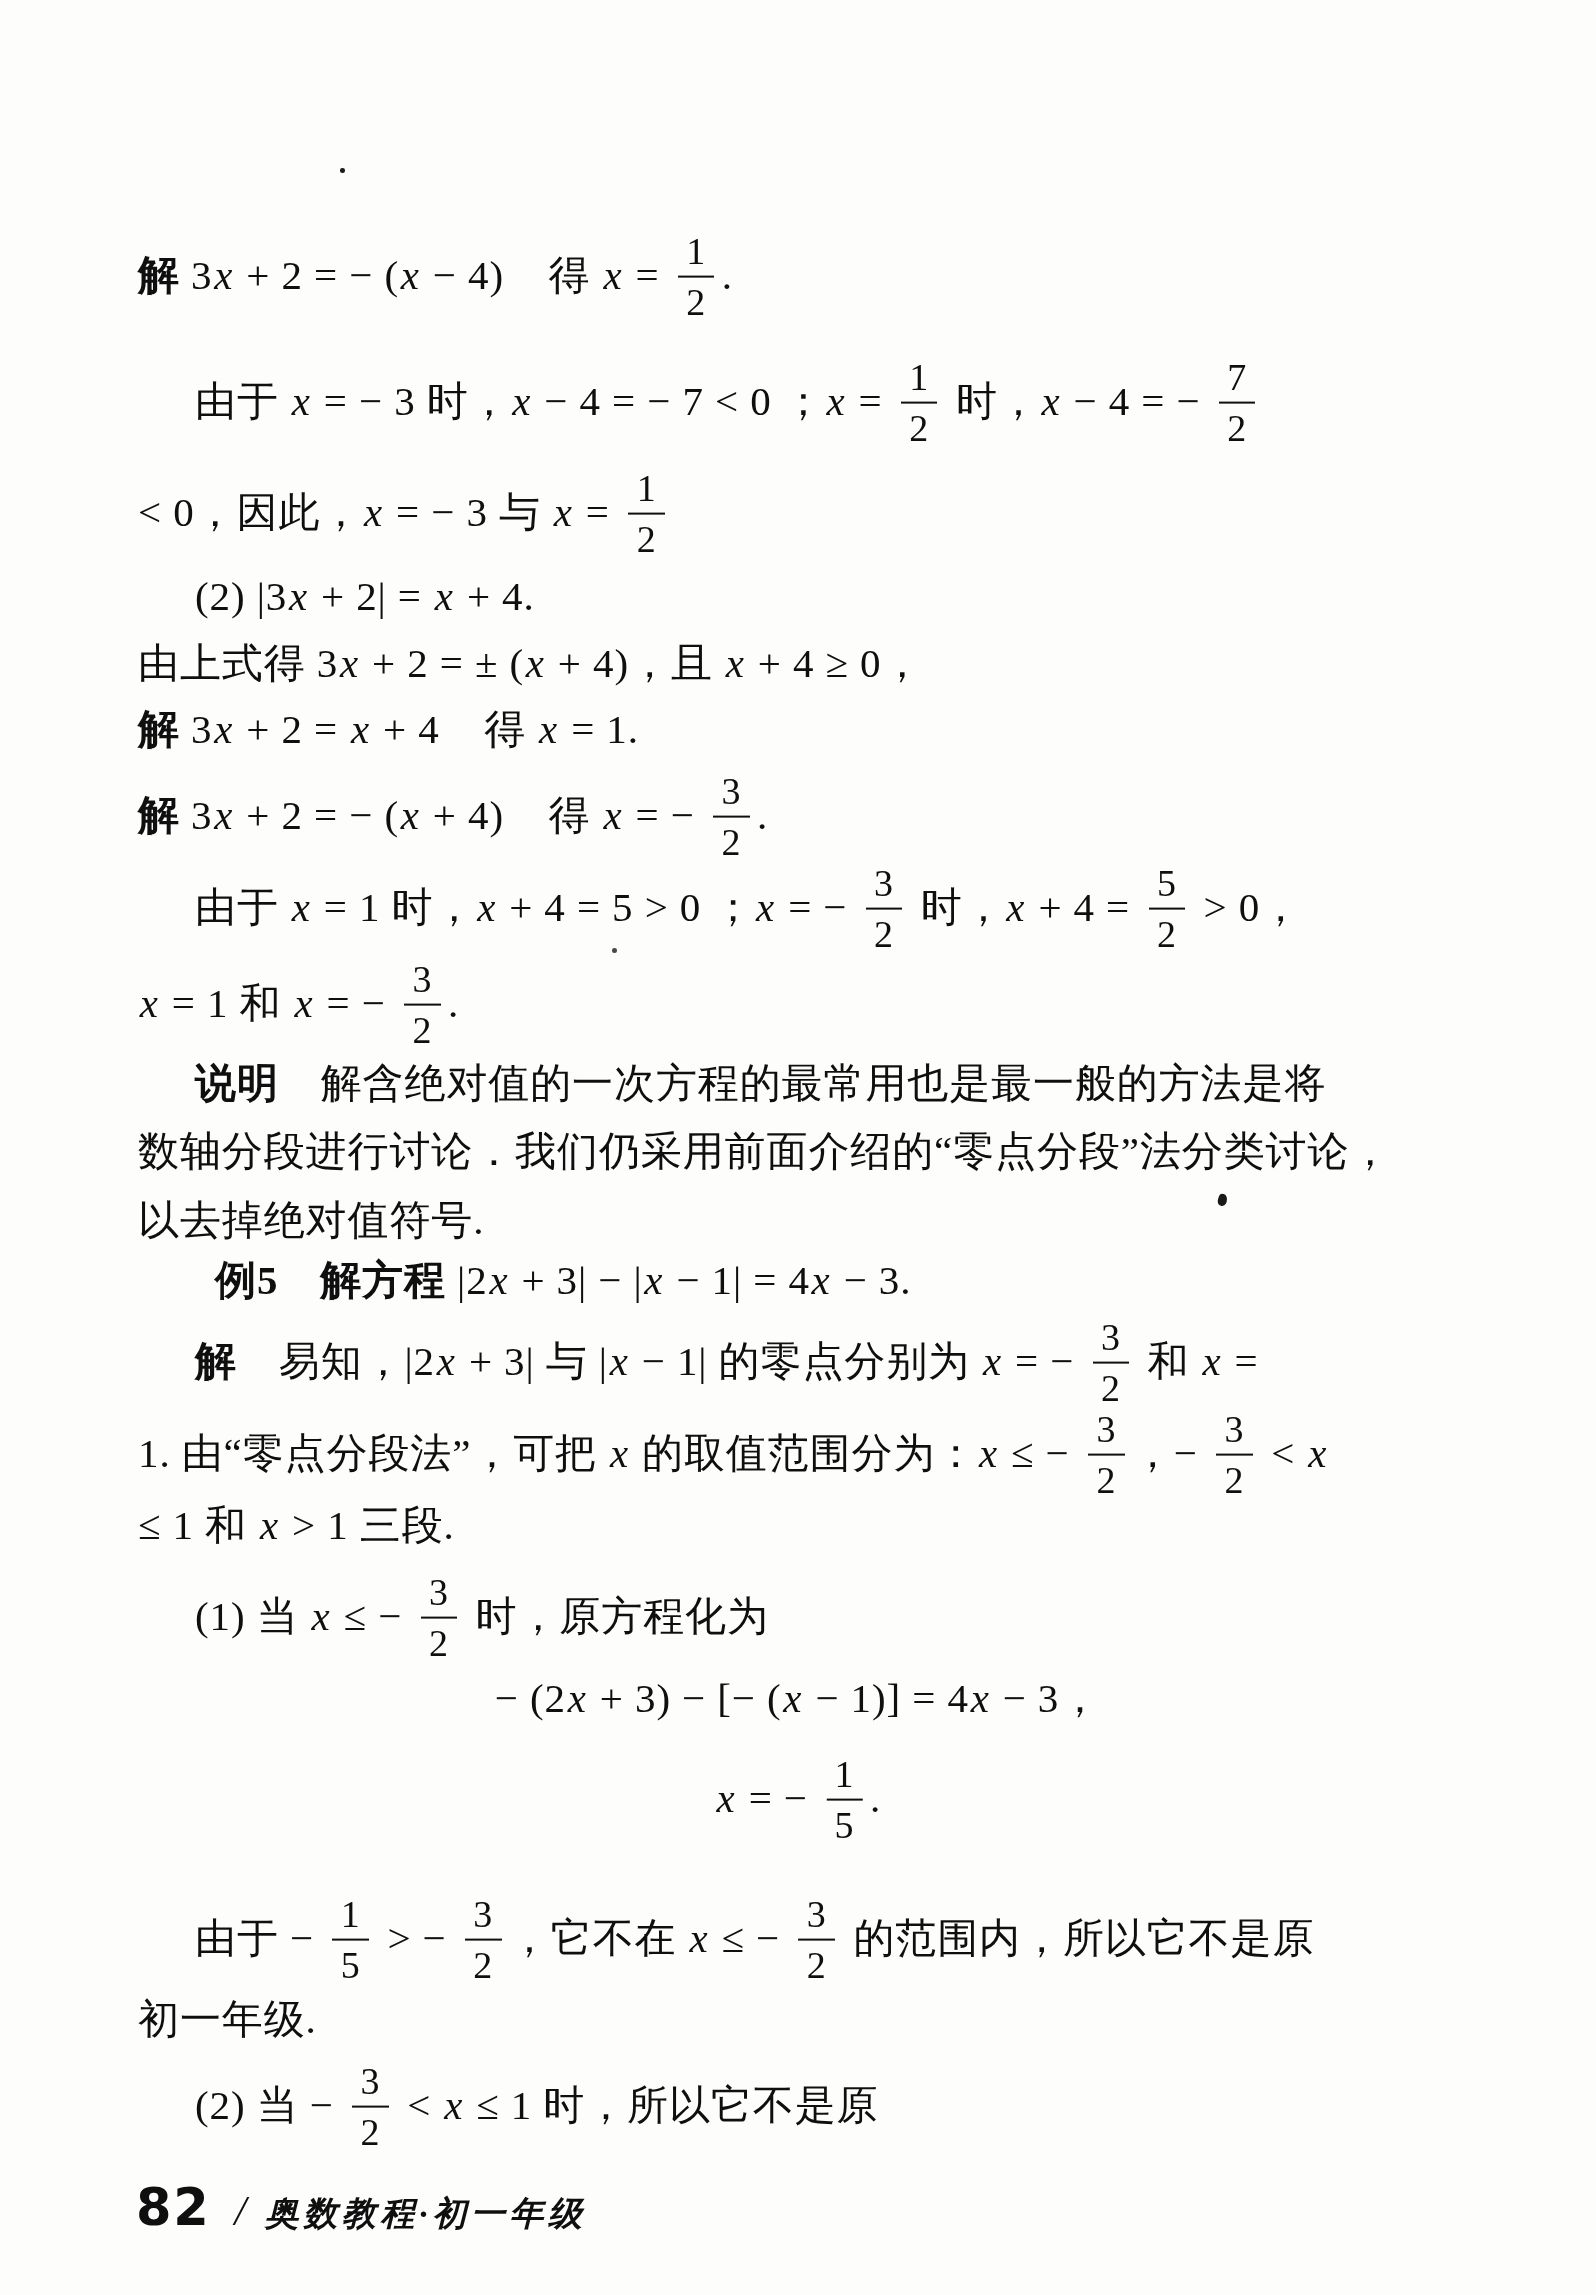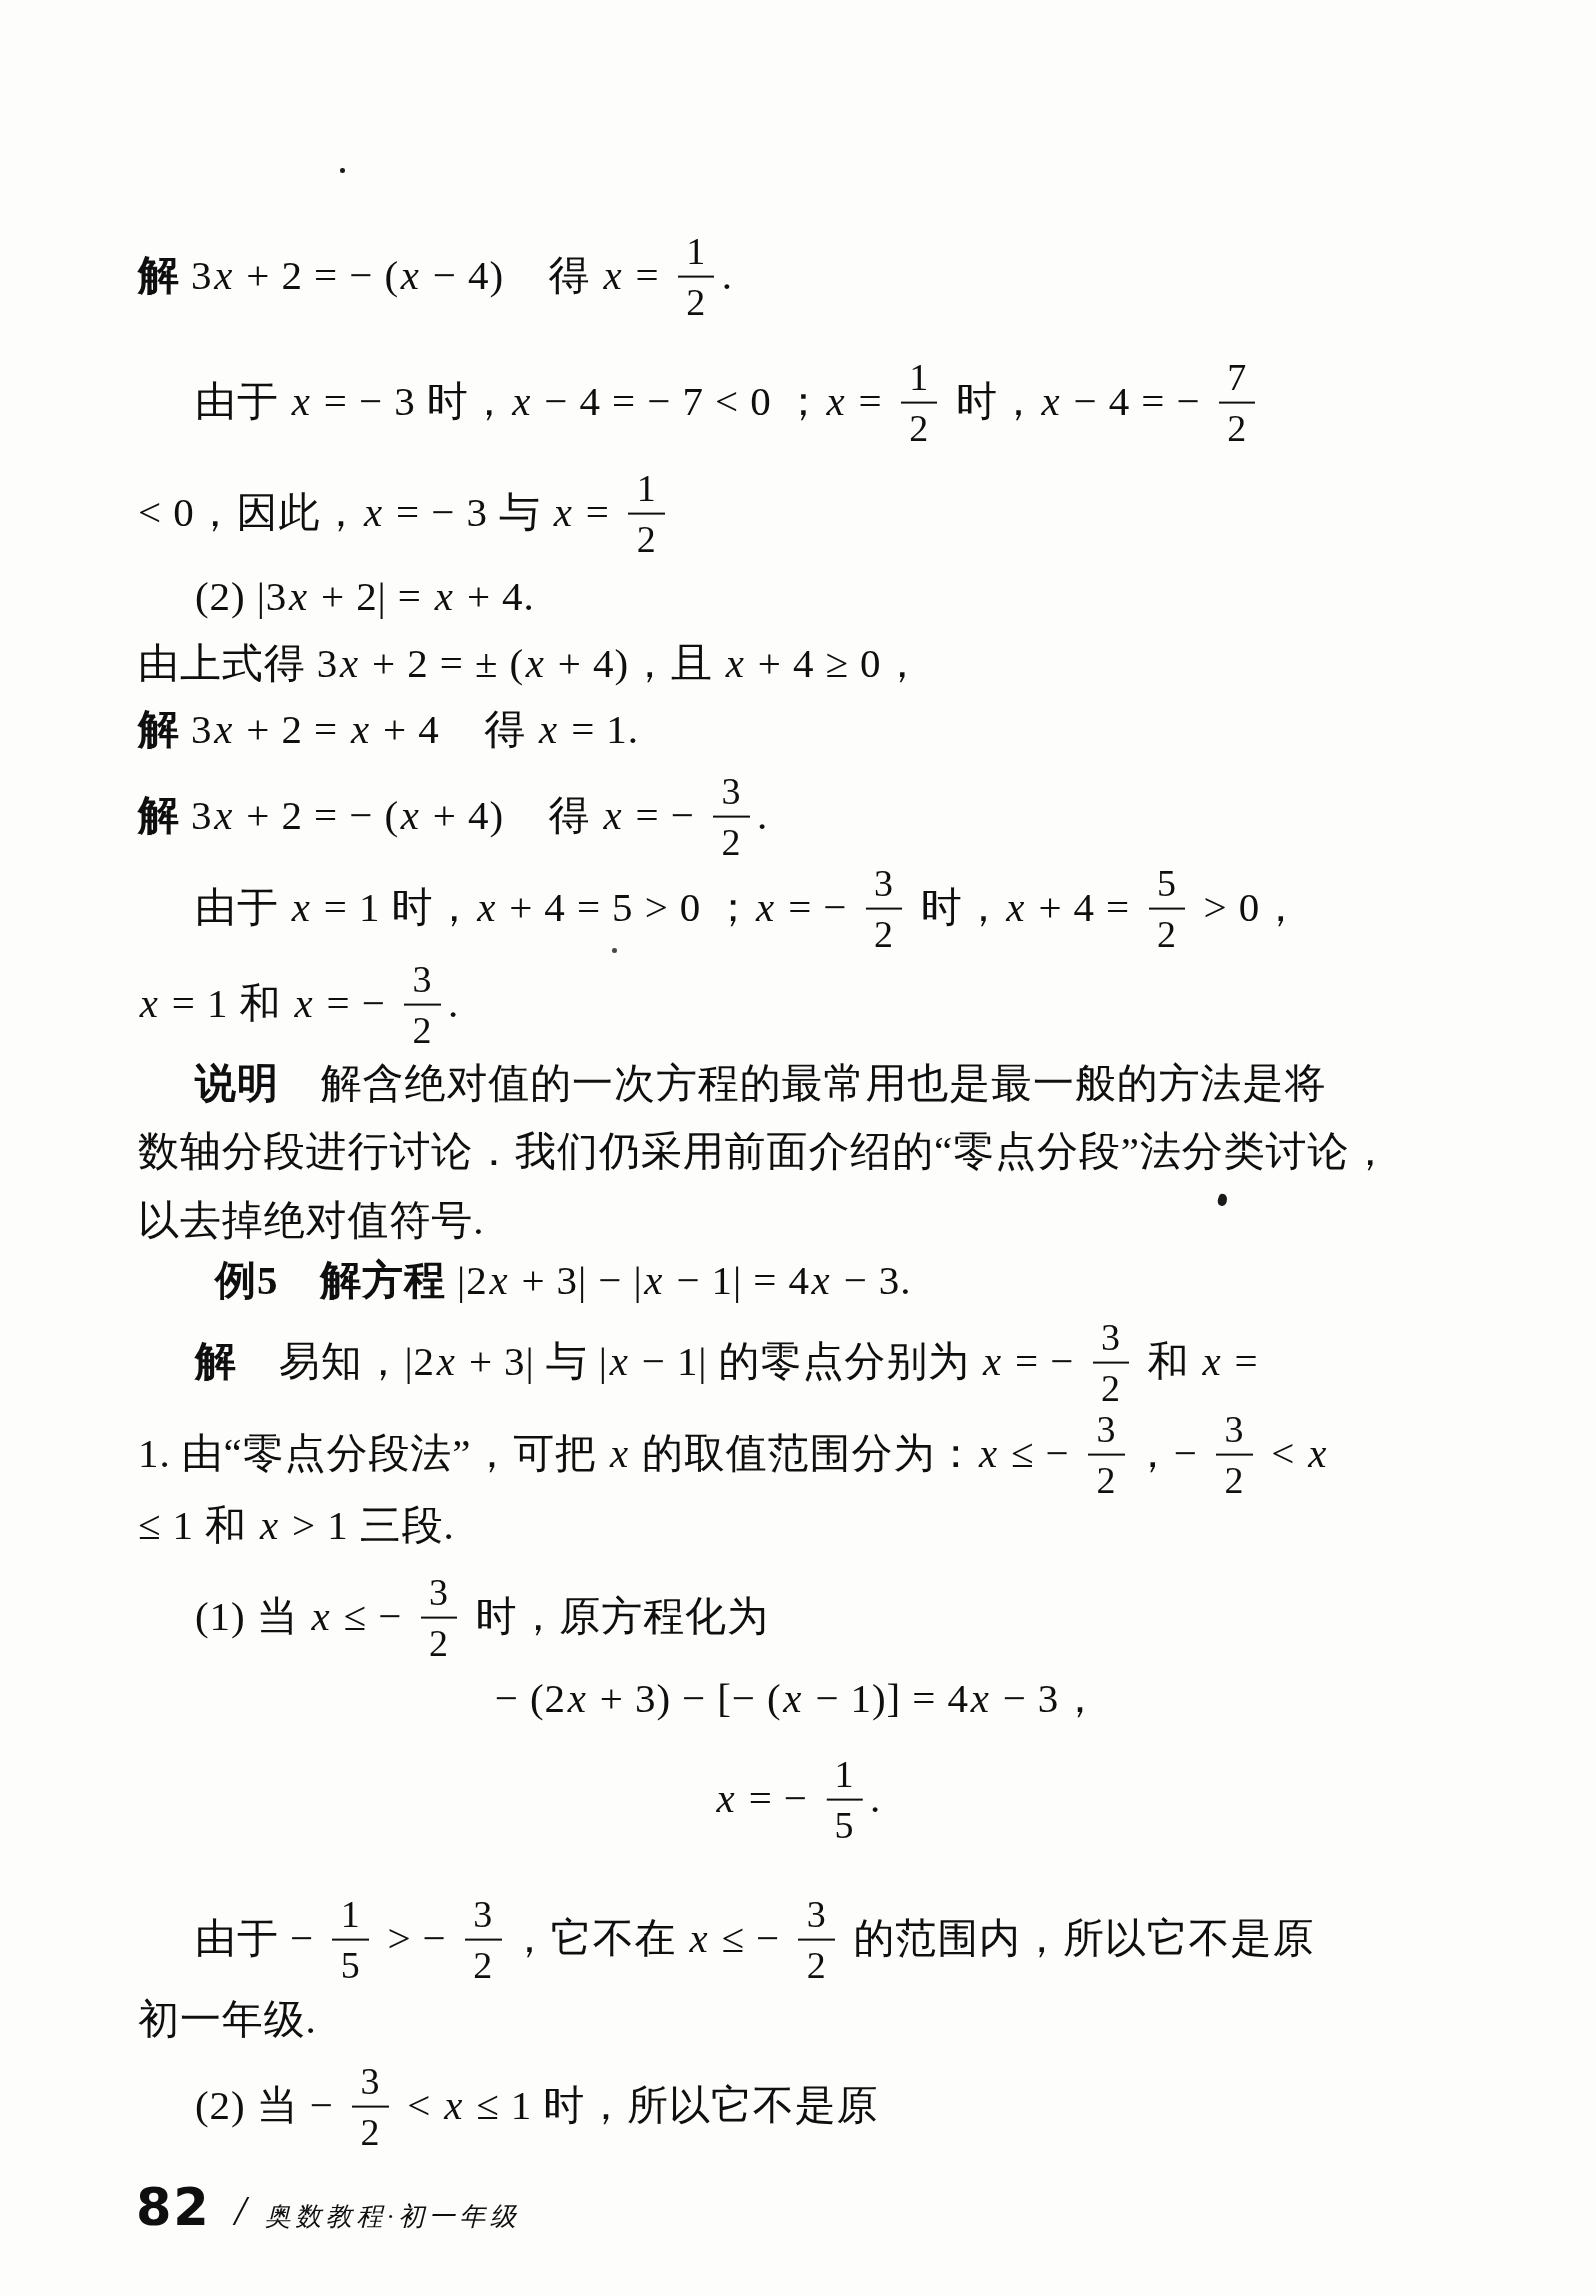--- a/index.html
+++ b/index.html
@@ -45,21 +45,21 @@
     left:136px;top:2178px;
     display:flex;align-items:baseline;
   }
   .page-num{
     font-size:51px;font-weight:700;
     font-family:"DejaVu Sans","Liberation Sans",sans-serif;
     letter-spacing:1.8px;
   }
   .slash{font-size:42px;font-style:italic;margin:0 18.4px 0 24px;}
   .book-title{
-    font-size:26px;font-weight:400;font-style:italic;
+    font-size:34px;font-weight:700;font-style:italic;
     letter-spacing:4.6px;
   }
   .speck{position:absolute;background:#1a1a1a;border-radius:50%;}
   .speck-1{left:340px;top:168px;width:4.6px;height:4.6px;}
   .speck-2{left:1218px;top:1194px;width:9.2px;height:12px;border-radius:40% 60% 50% 50%;transform:rotate(18deg);}
   .speck-3{left:612px;top:948px;width:4.6px;height:4.6px;opacity:.8;}
 </style>
 </head>
 <body>
 

